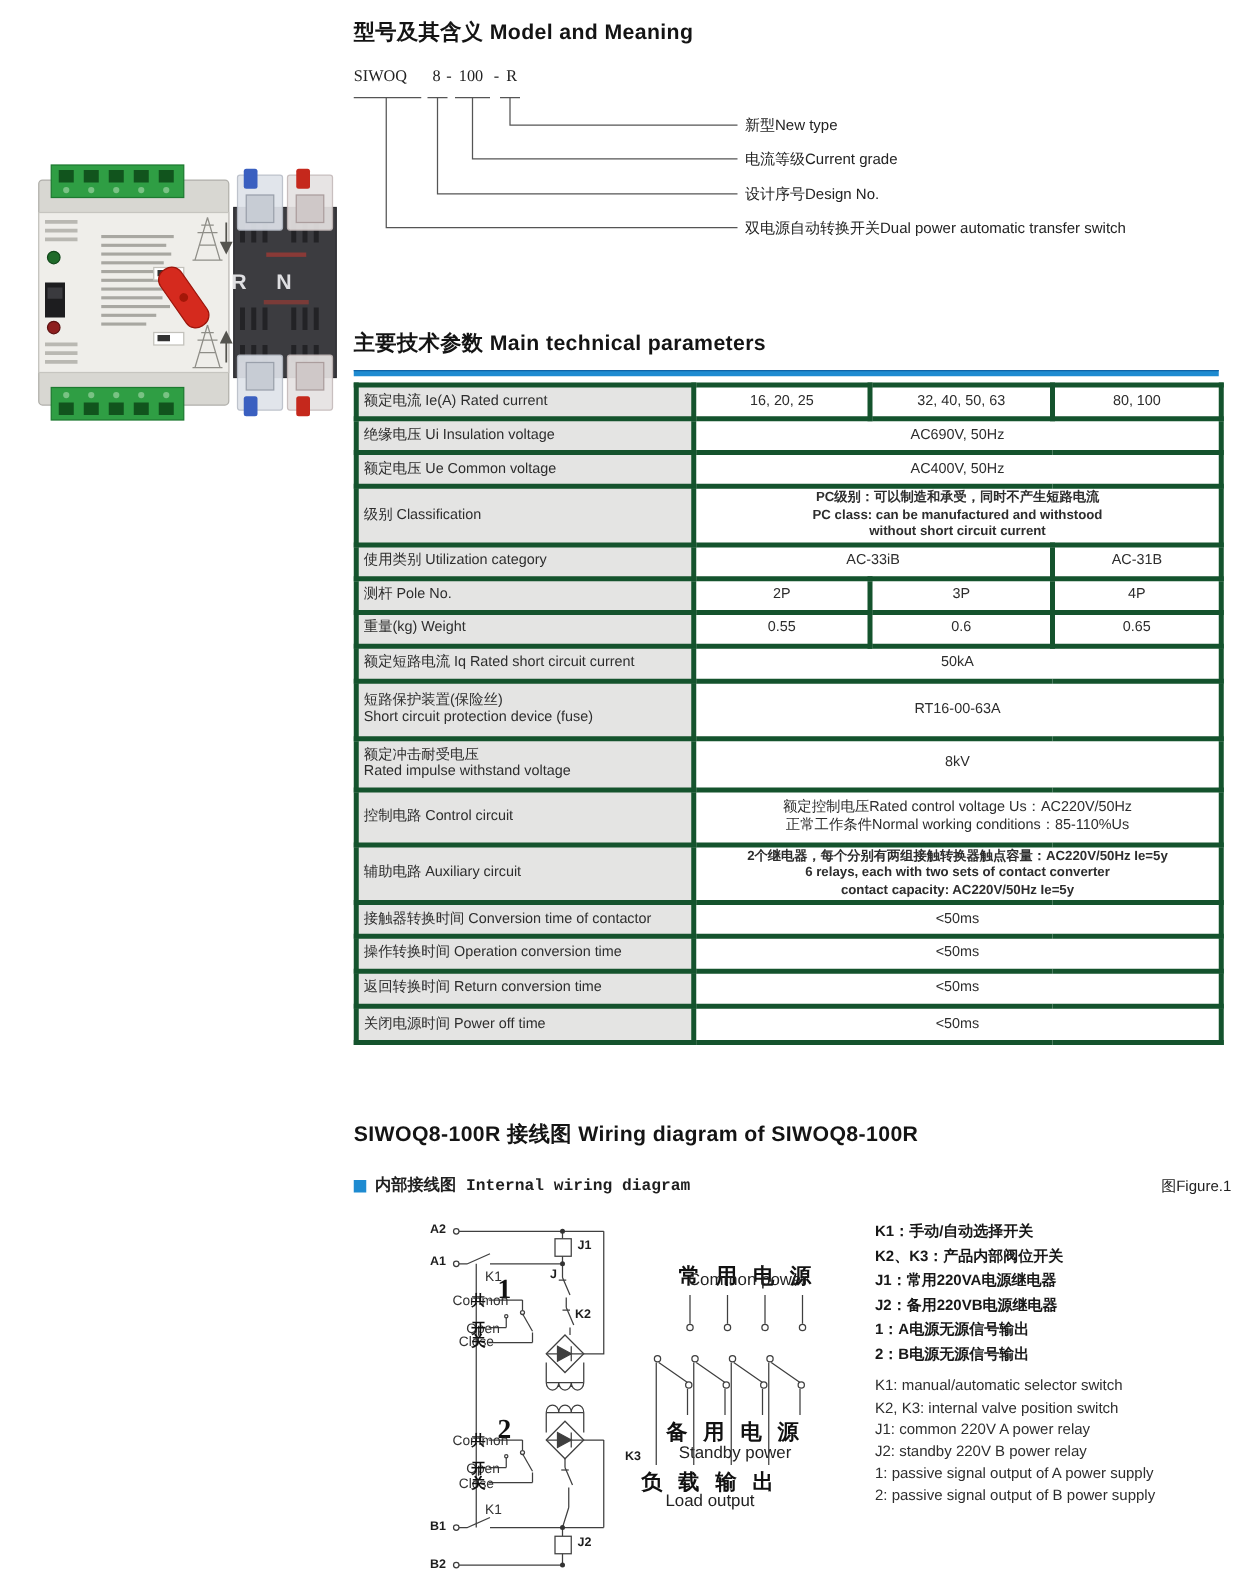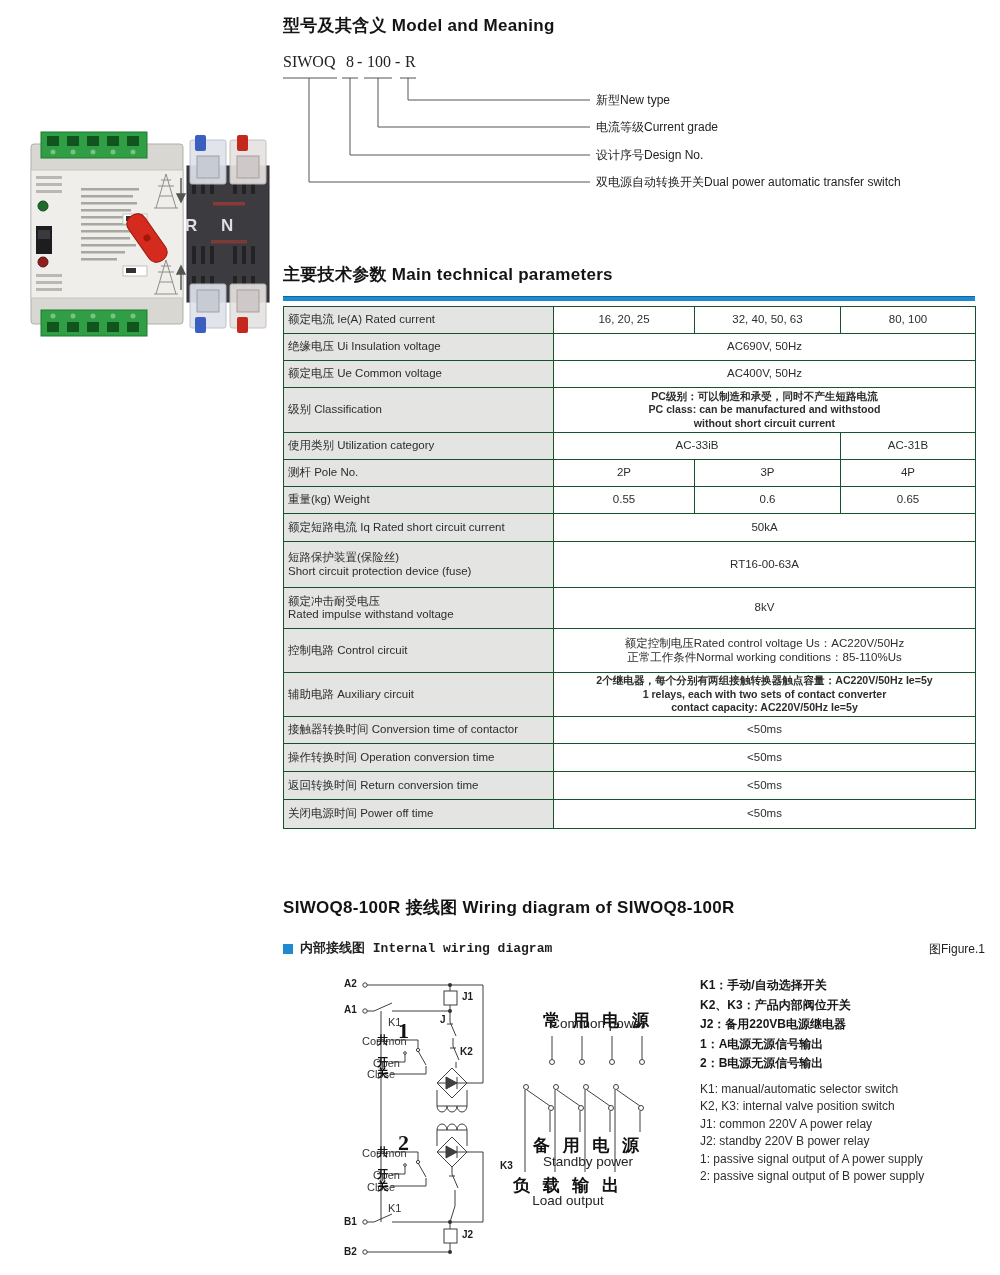--- a/index.html
+++ b/index.html
@@ -1,28 +1,28 @@
 <!DOCTYPE html>
 <html><head>
 <meta charset="utf-8">
 <style>
   html,body{margin:0;padding:0;background:#fff;}
   #page{position:relative;width:1000px;height:1275px;background:#ffffff;overflow:hidden;
         font-family:"Liberation Sans","DejaVu Sans",sans-serif;color:#1c1c1c;}
   .abs{position:absolute;}
   .sec-title{font-size:17px;font-weight:700;color:#141414;letter-spacing:.3px;}
-  .model-seg{font-family:"Liberation Serif","DejaVu Serif",serif;font-size:16px;color:#222;}
+  .model-seg{font-family:"Liberation Serif","DejaVu Serif",serif;font-size:13px;color:#222;}
   .anno{font-size:12px;color:#232323;white-space:nowrap;}
   .svg-layer{position:absolute;left:0;top:0;pointer-events:none;z-index:4;}
   
   #paramwrap{position:absolute;left:283px;top:296px;width:692px;z-index:2;}
   .bluebar{height:4px;background:#1e8bd1;border-top:1.5px solid #0f63a6;}
   table.params{border-collapse:collapse;table-layout:fixed;width:692px;margin-top:5px;
                font-size:11.5px;color:#2d2d2d;}
-  table.params td{border:1px solid #14532d;padding:1px 4px;line-height:13.5px;vertical-align:middle;margin-left:11px;}
+  table.params td{border:4px solid #14532d;padding:1px 4px;line-height:13.5px;vertical-align:middle;margin-left:11px;}
   td.lab{background:#e4e4e3;padding-left:6px;white-space:pre-line;}
   td.val{text-align:center;white-space:pre-line;background:#fff;}
   td.small{font-size:10.6px;line-height:13px;font-weight:bold;}
   
   .subhead{font-size:13px;font-weight:700;color:#1f1f1f;font-family:Liberation Mono, monospace;}
   .figlabel{font-size:12px;color:#222;text-align:right;}
   .bluesq{width:10px;height:10px;background:#1e8bd1;}
   .diag-lbl{position:absolute;font-size:10px;font-weight:700;color:#1d1d1d;z-index:5;white-space:nowrap;}
   .diag-en{font-size:11px;font-weight:400;color:#333;margin-left:17px;}
   .diag-zh{font-size:11.5px;font-weight:700;color:#111;}
@@ -245,21 +245,21 @@
         <td class="val" colspan="3">8kV</td>
       </tr>
       <tr style="height:44px">
         <td class="lab">控制电路 Control circuit</td>
         <td class="val" colspan="3">额定控制电压Rated control voltage Us：AC220V/50Hz
 正常工作条件Normal working conditions：85-110%Us</td>
       </tr>
       <tr style="height:44px">
         <td class="lab">辅助电路 Auxiliary circuit</td>
         <td class="val small" colspan="3">2个继电器，每个分别有两组接触转换器触点容量：AC220V/50Hz Ie=5y
-1 relays, each with two sets of contact converter
+6 relays, each with two sets of contact converter
 contact capacity: AC220V/50Hz Ie=5y</td>
       </tr>
       <tr style="height:27px">
         <td class="lab">接触器转换时间 Conversion time of contactor</td>
         <td class="val" colspan="3">&lt;50ms</td>
       </tr>
       <tr style="height:28px">
         <td class="lab">操作转换时间 Operation conversion time</td>
         <td class="val" colspan="3">&lt;50ms</td>
       </tr>
@@ -406,20 +406,21 @@
   <div class="abs pw-zh" style="left:520px;top:995px;width:156px;margin-top:14px;">常 用 电 源</div>
   <div class="abs pw-en" style="left:520px;top:1016px;width:156px;">Common power</div>
   <div class="abs pw-zh" style="left:513px;top:1134px;width:150px;">备 用 电 源</div>
   <div class="abs pw-en" style="left:513px;top:1154px;width:150px;">Standby power</div>
   <div class="abs pw-zh" style="left:493px;top:1174px;width:150px;">负 载 输 出</div>
   <div class="abs pw-en" style="left:493px;top:1193px;width:150px;">Load output</div>
 
   <div id="legend">
     <div class="lg-zh">K1：手动/自动选择开关</div>
     <div class="lg-zh">K2、K3：产品内部阀位开关</div>
+    <div class="lg-zh">J1：常用220VA电源继电器</div>
     <div class="lg-zh">J2：备用220VB电源继电器</div>
     <div class="lg-zh">1：A电源无源信号输出</div>
     <div class="lg-zh">2：B电源无源信号输出</div>
     <div class="lg-gap"></div>
     <div class="lg-en">K1: manual/automatic selector switch</div>
     <div class="lg-en">K2, K3: internal valve position switch</div>
     <div class="lg-en">J1: common 220V A power relay</div>
     <div class="lg-en">J2: standby 220V B power relay</div>
     <div class="lg-en">1: passive signal output of A power supply</div>
     <div class="lg-en">2: passive signal output of B power supply</div>

